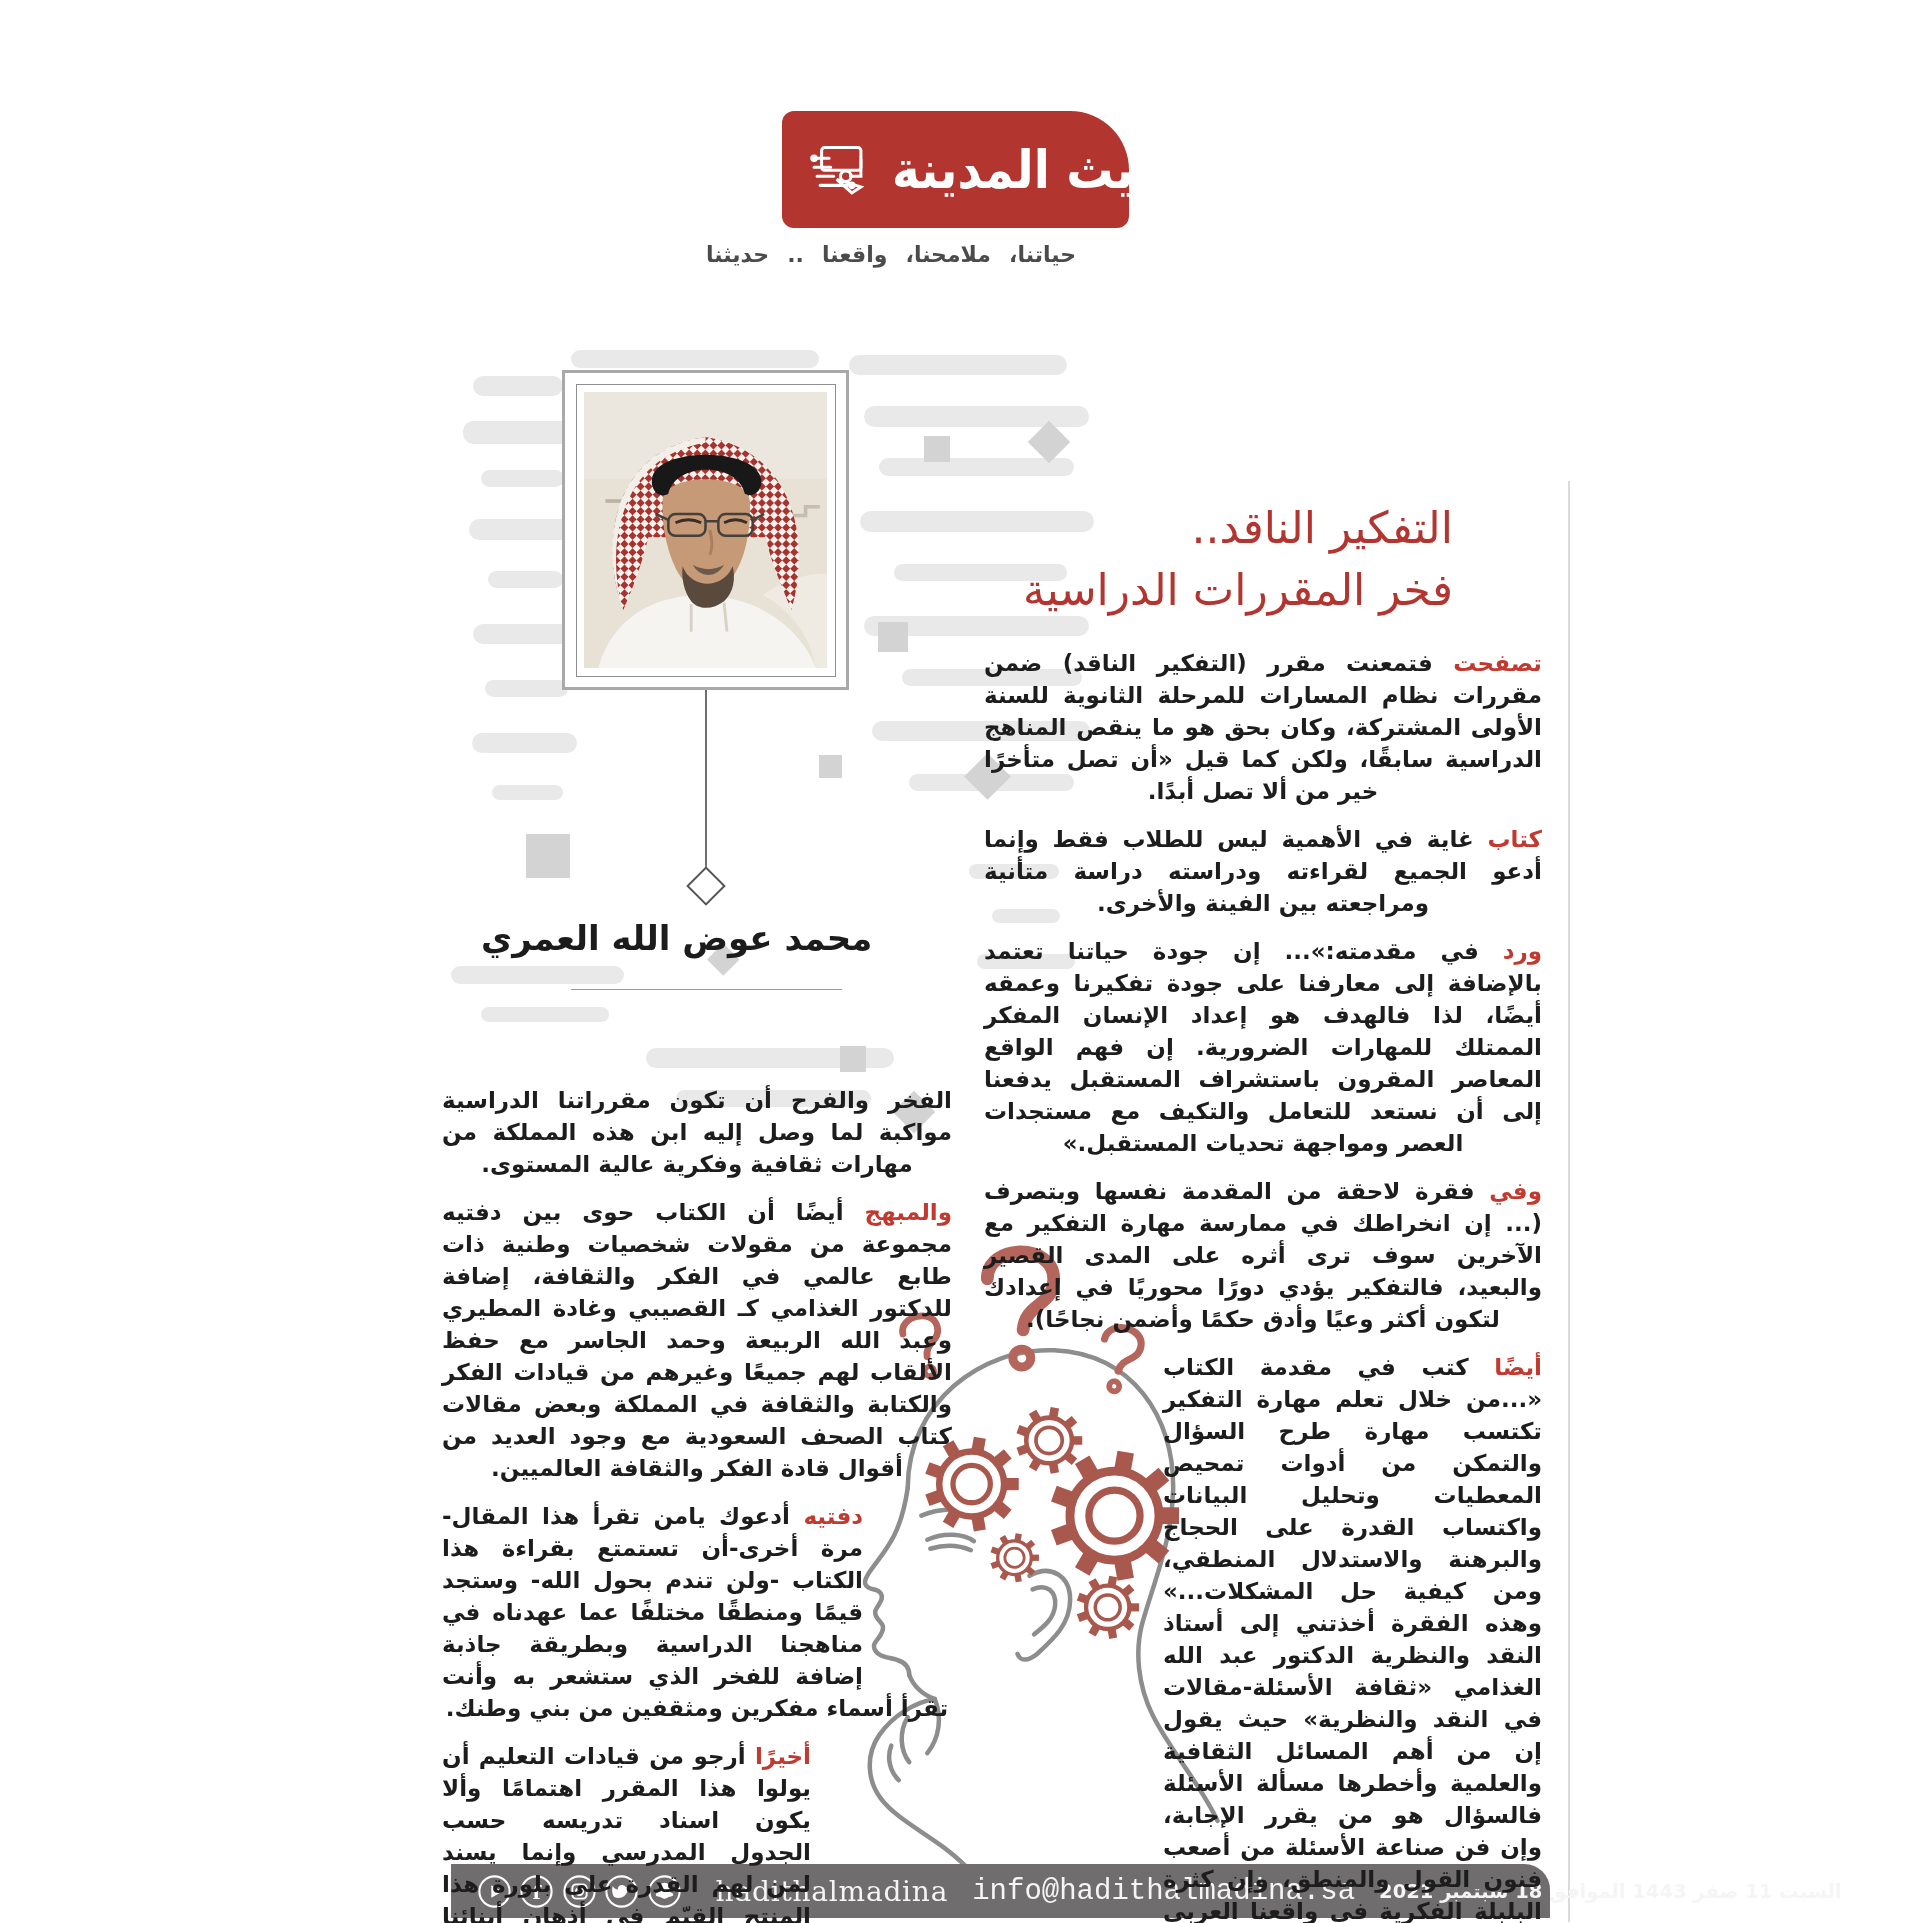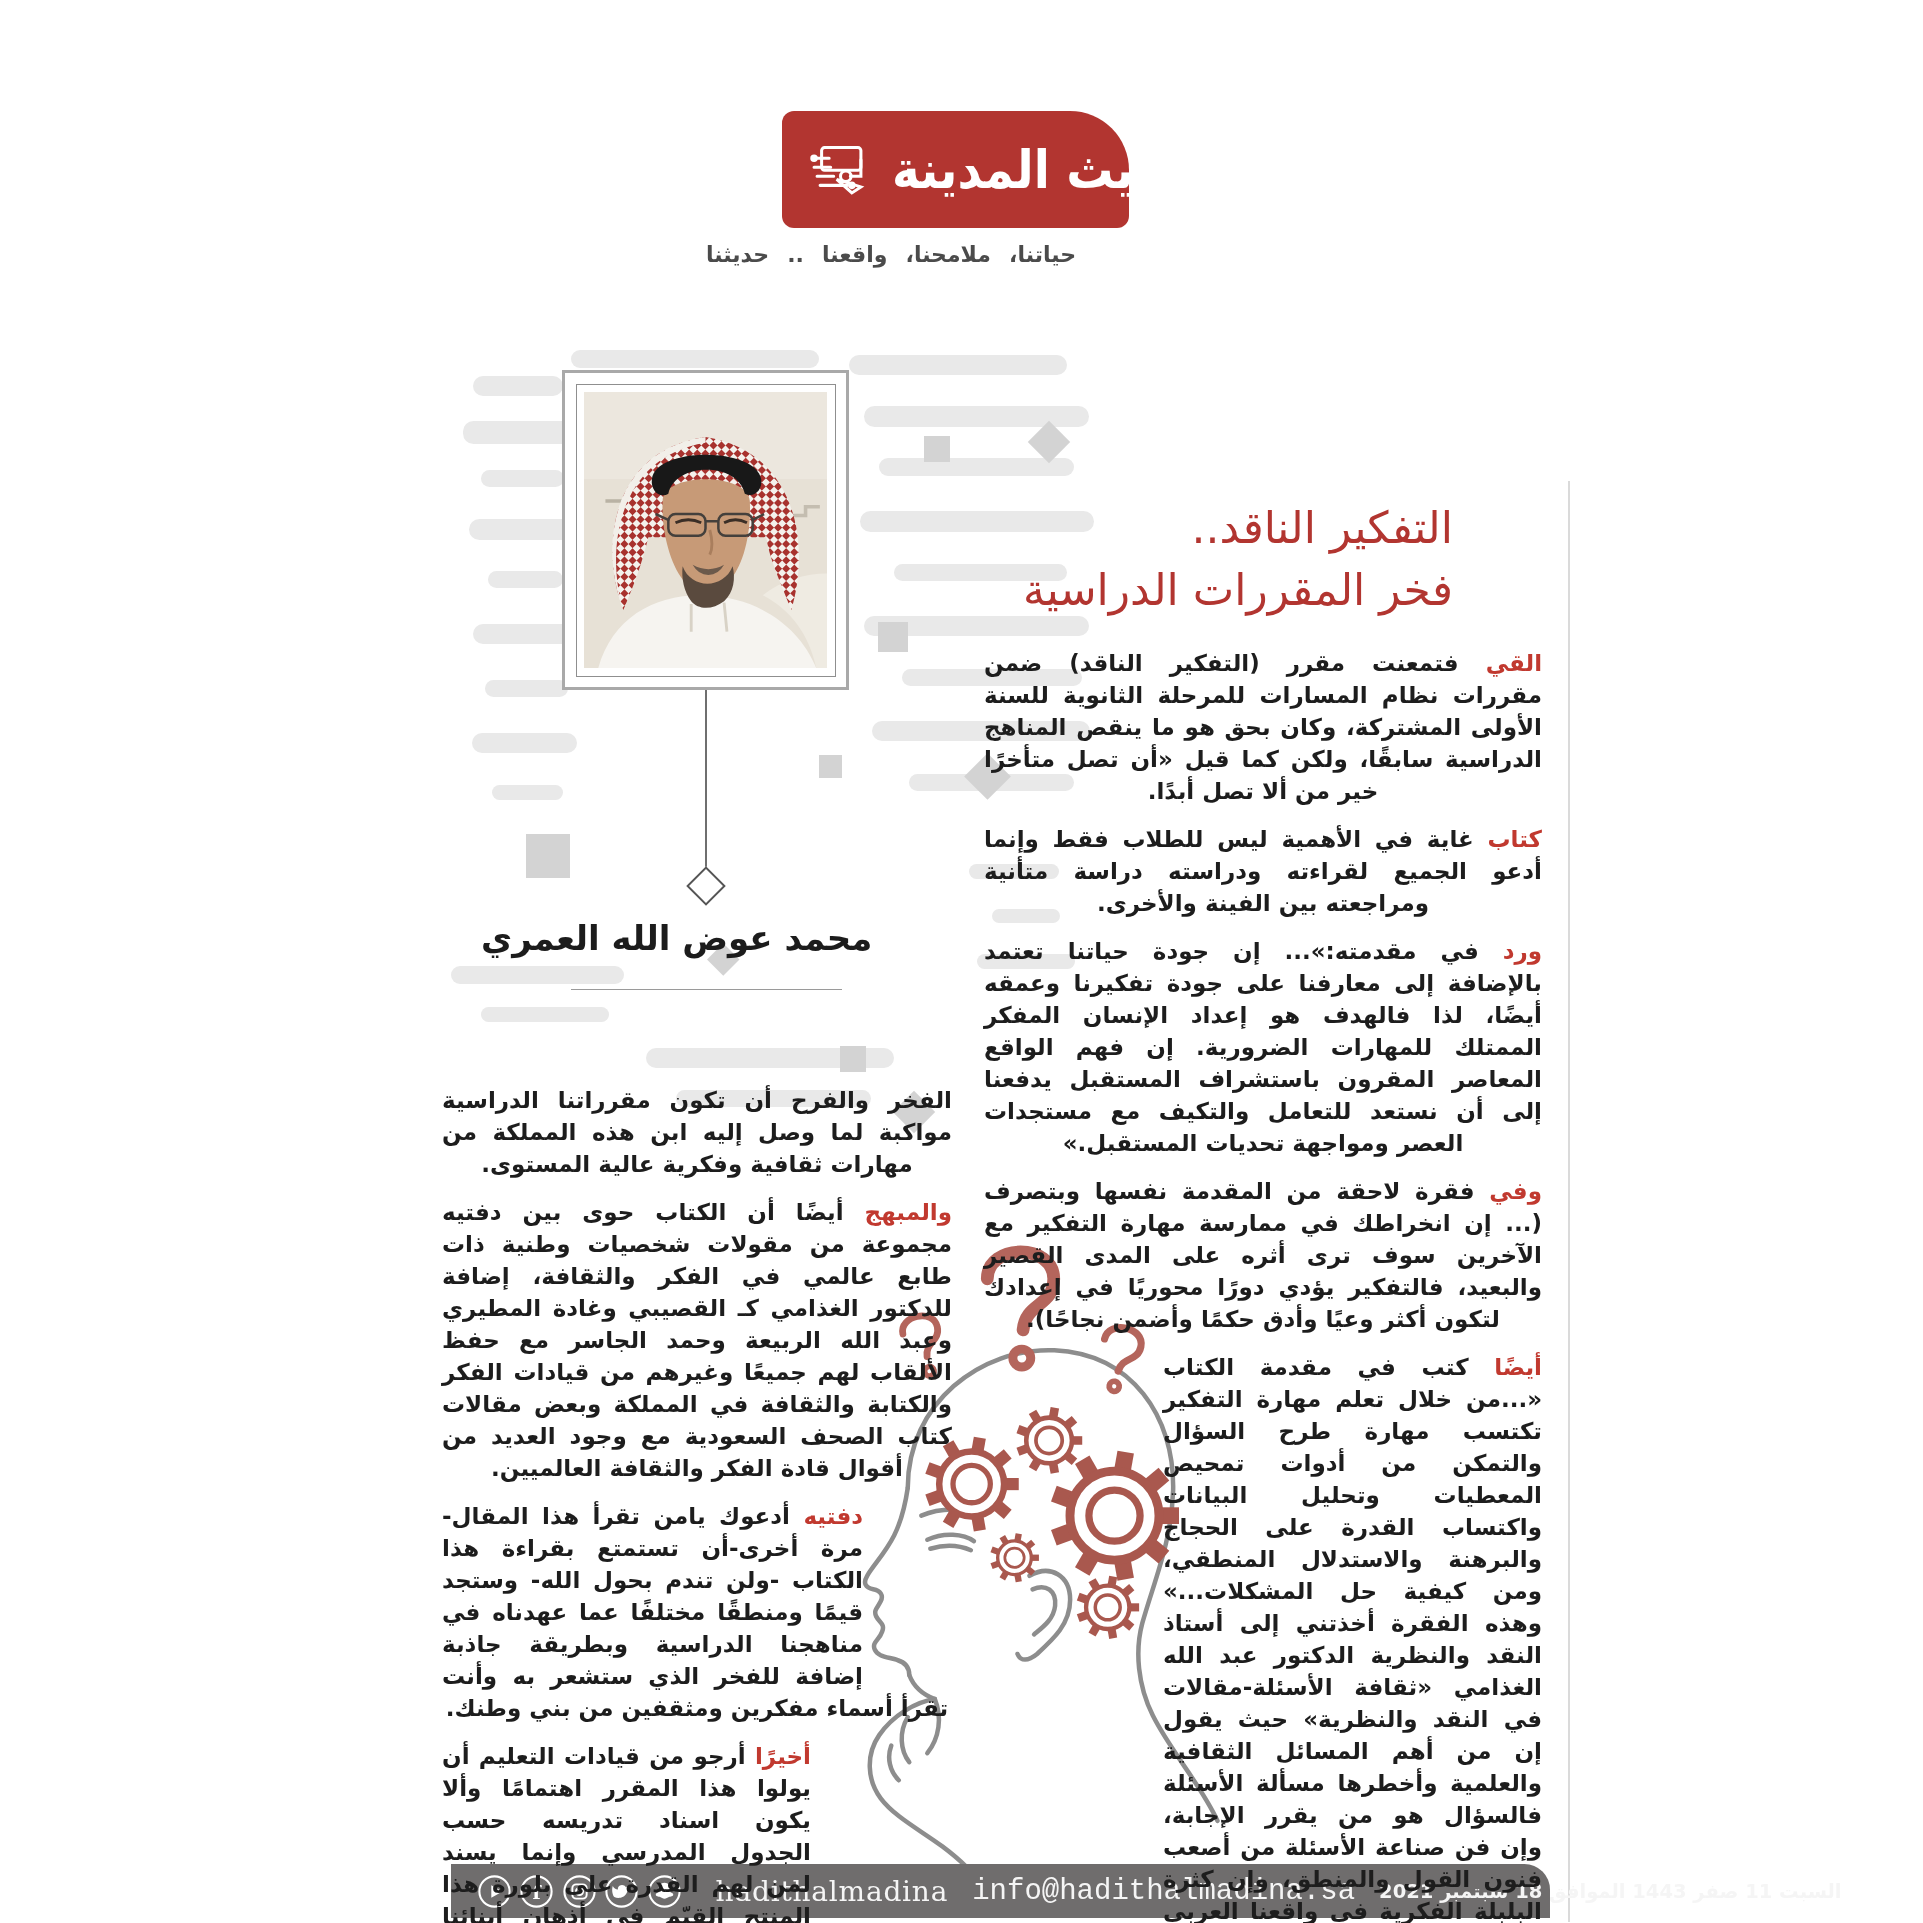--- a/index.html
+++ b/index.html
@@ -250,21 +250,21 @@
         <circle cx="416" cy="494" r="28.8" fill="#ffffff" stroke="#a9584e" stroke-width="5.76"></circle>
         <circle cx="416" cy="494" r="16.560000000000002" fill="none" stroke="#a9584e" stroke-width="4.68"></circle>
       </g>
   </svg>
 
   <section class="col col-right">
     <h1 class="headline">
       <span>التفكير الناقد..</span>
       <span>فخر المقررات الدراسية</span>
     </h1>
-    <p class="para"><span class="lead">القي</span> <span>فتمعنت مقرر (التفكير الناقد) ضمن مقررات نظام المسارات للمرحلة الثانوية للسنة الأولى المشتركة، وكان بحق هو ما ينقص المناهج الدراسية سابقًا، ولكن كما قيل «أن تصل متأخرًا خير من ألا تصل أبدًا.</span></p>
+    <p class="para"><span class="lead">تصفحت</span> <span>فتمعنت مقرر (التفكير الناقد) ضمن مقررات نظام المسارات للمرحلة الثانوية للسنة الأولى المشتركة، وكان بحق هو ما ينقص المناهج الدراسية سابقًا، ولكن كما قيل «أن تصل متأخرًا خير من ألا تصل أبدًا.</span></p>
     <p class="para"><span class="lead">كتاب</span> <span>غاية في الأهمية ليس للطلاب فقط وإنما أدعو الجميع لقراءته ودراسته دراسة متأنية ومراجعته بين الفينة والأخرى.</span></p>
     <p class="para"><span class="lead">ورد</span> <span>في مقدمته:»... إن جودة حياتنا تعتمد بالإضافة إلى معارفنا على جودة تفكيرنا وعمقه أيضًا، لذا فالهدف هو إعداد الإنسان المفكر الممتلك للمهارات الضرورية. إن فهم الواقع المعاصر المقرون باستشراف المستقبل يدفعنا إلى أن نستعد للتعامل والتكيف مع مستجدات العصر ومواجهة تحديات المستقبل.»</span></p>
     <p class="para"><span class="lead">وفي</span> <span>فقرة لاحقة من المقدمة نفسها وبتصرف (... إن انخراطك في ممارسة مهارة التفكير مع الآخرين سوف ترى أثره على المدى القصير والبعيد، فالتفكير يؤدي دورًا محوريًا في إعدادك لتكون أكثر وعيًا وأدق حكمًا وأضمن نجاحًا).</span></p>
     <div class="cut-left"></div>
     <p class="para"><span class="lead">أيضًا</span> <span>كتب في مقدمة الكتاب «...من خلال تعلم مهارة التفكير تكتسب مهارة طرح السؤال والتمكن من أدوات تمحيص المعطيات وتحليل البيانات واكتساب القدرة على الحجاج والبرهنة والاستدلال المنطقي، ومن كيفية حل المشكلات...» وهذه الفقرة أخذتني إلى أستاذ النقد والنظرية الدكتور عبد الله الغذامي «ثقافة الأسئلة-مقالات في النقد والنظرية» حيث يقول إن من أهم المسائل الثقافية والعلمية وأخطرها مسألة الأسئلة فالسؤال هو من يقرر الإجابة، وإن فن صناعة الأسئلة من أصعب فنون القول والمنطق، وإن كثرة البلبلة الفكرية في واقعنا العربي الفكري المعاصر هي بسبب أسئلة مهزوزة قادت لإجابات مصابة بمثل داء تلك الأسئلة»، ويقول أيضًا في عبارات راقية جدًا : «الأسئلة هي التي أوقعتنا في بركة التناقض منذ أن سمحنا بدخول «أم» في وسط قضايانا التي نتساءل عنها « الأصالة أم المعاصرة»!</span></p>
 
   </section>
 
   <aside class="col col-left">
     <p class="para"><span>الفخر والفرح أن تكون مقرراتنا الدراسية مواكبة لما وصل إليه ابن هذه المملكة من مهارات ثقافية وفكرية عالية المستوى.</span></p>

